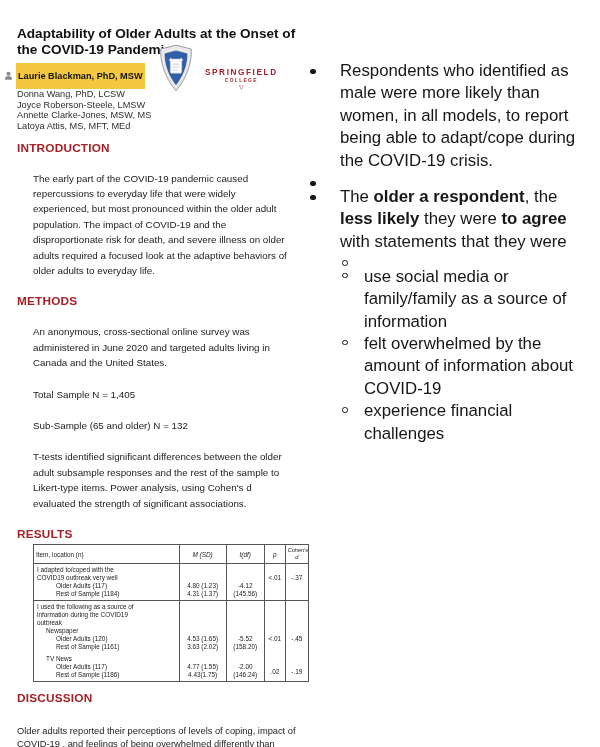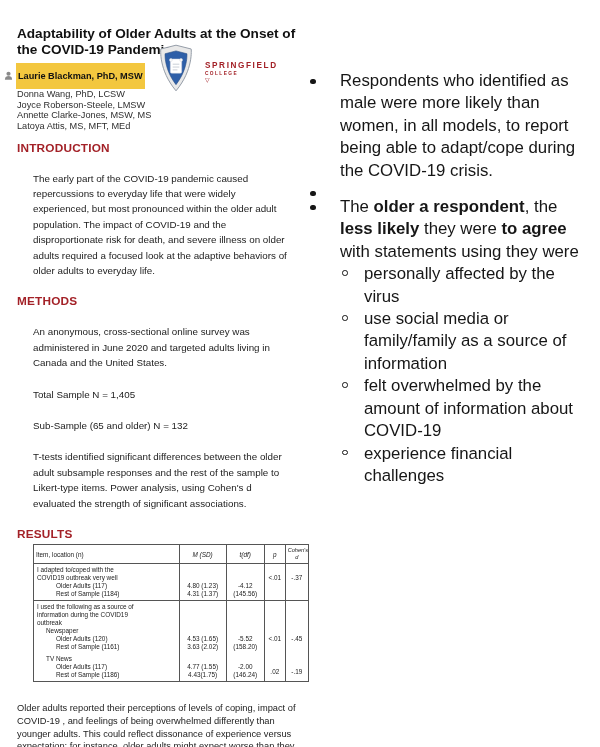--- a/index.html
+++ b/index.html
@@ -13,21 +13,21 @@
   .author-row{display:flex;align-items:center;}
   .person-icon{width:9px;height:9px;margin-left:-13px;margin-right:3px;flex:none;display:inline-block;}
   .hl{background:var(--highlight,#F3C73F);font-weight:700;padding:8px 2px;color:#111;}
   .sec{font-size:11.8px;font-weight:700;color:var(--accent,#A32127);margin:9px 0 3px 0;letter-spacing:.2px;}
   .body-lg{font-size:9.8px;line-height:15.4px;margin:16px;color:#222;}
   .body-sm{font-size:9.3px;line-height:12.8px;margin:20px 0 0 0;color:#222;}
 
   
   .logo{position:absolute;left:157px;top:44px;display:flex;align-items:flex-start;}
   .shield{width:38px;height:48px;flex:none;}
-  .wordmark{margin-left:10px;margin-top:17px;text-align:left;color:var(--accent,#A32127);}
+  .wordmark{margin-left:10px;margin-top:24px;text-align:center;color:var(--accent,#A32127);}
   .wm1{font-size:8.2px;font-weight:700;letter-spacing:1.6px;}
   .wm2{font-size:4.8px;font-weight:700;letter-spacing:1.4px;margin-top:1px;}
   .wm3{font-size:6px;line-height:6px;margin-top:1px;}
 
   
   table.results{border-collapse:collapse;width:276px;margin:3px 0 0 16px;
                 font-size:6.4px;line-height:8px;color:#222;table-layout:fixed;}
   table.results,table.results th,table.results td{border:0.8px solid #555;}
   table.results th{font-weight:400;padding:2px 2px;line-height:7px;}
   table.results td{padding:2px 3px;vertical-align:top;}
@@ -38,21 +38,21 @@
   .vbottom{vertical-align:bottom !important;padding-bottom:2px !important;}
   .vtop1{padding-top:10px !important;}
   .pb8{padding-bottom:10px !important;}
   .pb4{padding-bottom:5px !important;}
   .ind1{padding-left:9px;}
   .ind2{padding-left:19px;}
   tr.nobot td{border-bottom:none;}
   tr.notop td{border-top:none;}
 
   
-  .right-col{position:absolute;left:306px;top:70px;width:288px;font-size:16.8px;
+  .right-col{position:absolute;left:306px;top:60px;width:288px;font-size:16.8px;
              line-height:22.4px;color:#161616;}
   .bullet{display:flex;}
   .bmark{flex:none;width:34px;padding-top:8.5px;}
   .bmark .dot{display:block;width:5.5px;height:5.5px;border-radius:50%;background:#161616;margin-left:4px;}
   .subbullet{display:flex;}
   .smark{flex:none;width:24px;margin-left:34px;padding-top:7px;}
   .smark .ring{display:block;width:5.5px;height:5.5px;border-radius:50%;border:1.4px solid #161616;box-sizing:border-box;margin-left:2px;}
   .btext{flex:1;}
   .b{font-weight:700;}
 </style>
@@ -160,20 +160,21 @@
           <td class="num vbottom">
             <div>-2.00</div>
             <div>(146.24)</div>
           </td>
           <td class="num vbottom pb4">.02</td>
           <td class="num vbottom pb4">-.19</td>
         </tr>
       </tbody>
     </table>
 
+    <h2 class="sec">DISCUSSION</h2>
     <p class="body-sm">Older adults reported their perceptions of levels of coping, impact of COVID-19 , and feelings of being overwhelmed differently than younger adults. This could reflect dissonance of experience versus expectation; for instance, older adults might expect worse than they experienced while younger adults might expect better than what they experienced. Additionally, older adults are possibly more prideful than younger respondents, and less likely to acknowledge their vulnerabilities. On the other hand, if older adults did actually perceive less challenges than younger adults, this positive self-perception could indicate resilience and strength in the older adult population.</p>
   </div>
 
   <div class="logo">
     <svg class="shield" viewBox="0 0 40 50">
       <path d="M20 1 L36 5 C36 5 38.5 27 20 49 C1.5 27 4 5 4 5 Z" fill="#e9e9e9" stroke="#8f98a3" stroke-width="1"></path>
       <path d="M20 7 L31.5 10 C31.5 10 32.8 26 20 42.5 C7.2 26 8.5 10 8.5 10 Z" fill="#2E5FA8" stroke="#24497f" stroke-width="0.6"></path>
       <rect x="14" y="15.5" width="12" height="15" rx="1.6" fill="#ffffff" stroke="#c9cfd6" stroke-width="0.5"></rect>
       <circle cx="14.6" cy="16.6" r="1.5" fill="#ffffff" stroke="#c9cfd6" stroke-width="0.5"></circle>
       <circle cx="25.4" cy="16.6" r="1.5" fill="#ffffff" stroke="#c9cfd6" stroke-width="0.5"></circle>
@@ -200,28 +201,27 @@
     <div class="bullet">
       <span class="bmark">
           <span class="dot"></span>
         </span>
     </div>
 
     <div class="bullet">
       <span class="bmark">
           <span class="dot"></span>
         </span>
-      <div class="btext"><span>The </span><span class="b">older a respondent</span><span>, the </span><span class="b">less likely</span><span> they were </span><span class="b">to agree</span><span> with statements using they were</span></div>
-    </div>
-
-    <div class="subbullet">
-      <span class="smark">
-          <span class="ring"></span>
-        </span>
-      <div class="btext">personally affected by the virus</div>
+      <div class="btext"><span>The </span><span class="b">older a respondent</span><span>, the </span><span class="b">less likely</span><span> they were </span><span class="b">to agree</span><span> with statements that they were</span></div>
+    </div>
+
+    <div class="subbullet">
+      <span class="smark">
+          <span class="ring"></span>
+        </span>
     </div>
     <div class="subbullet">
       <span class="smark">
           <span class="ring"></span>
         </span>
       <div class="btext">use social media or family/family as a source of information</div>
     </div>
     <div class="subbullet">
       <span class="smark">
           <span class="ring"></span>

